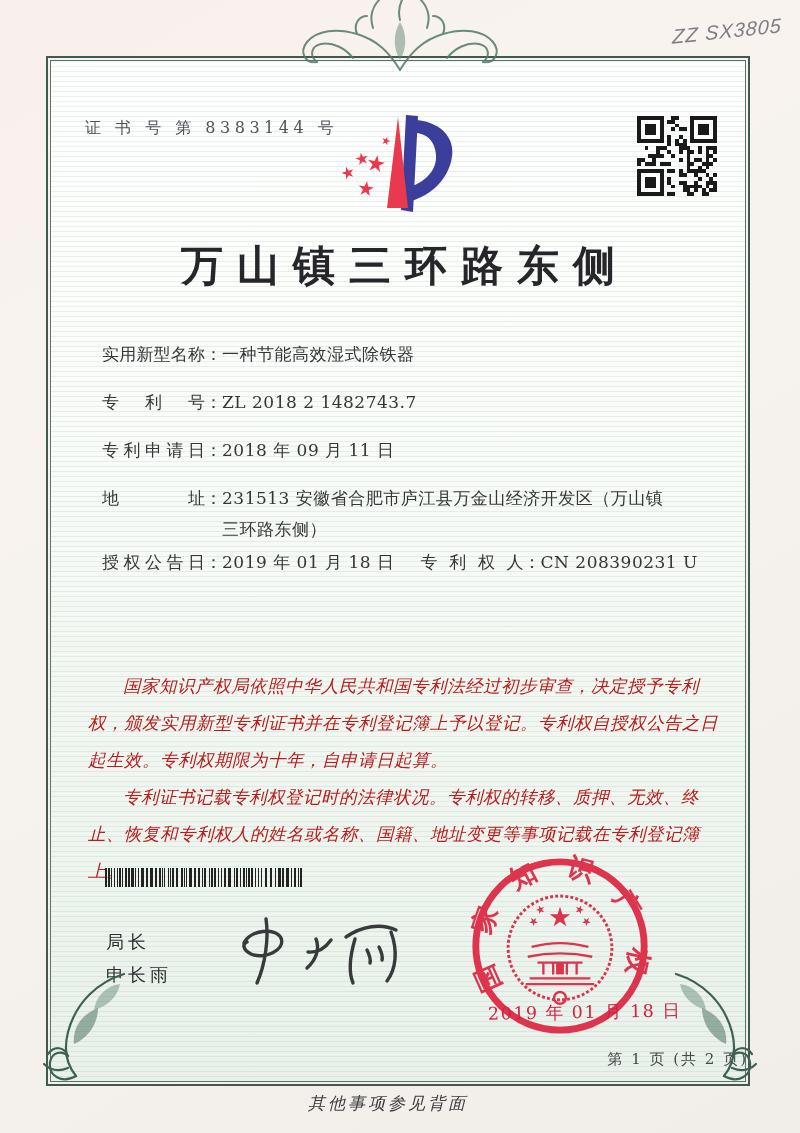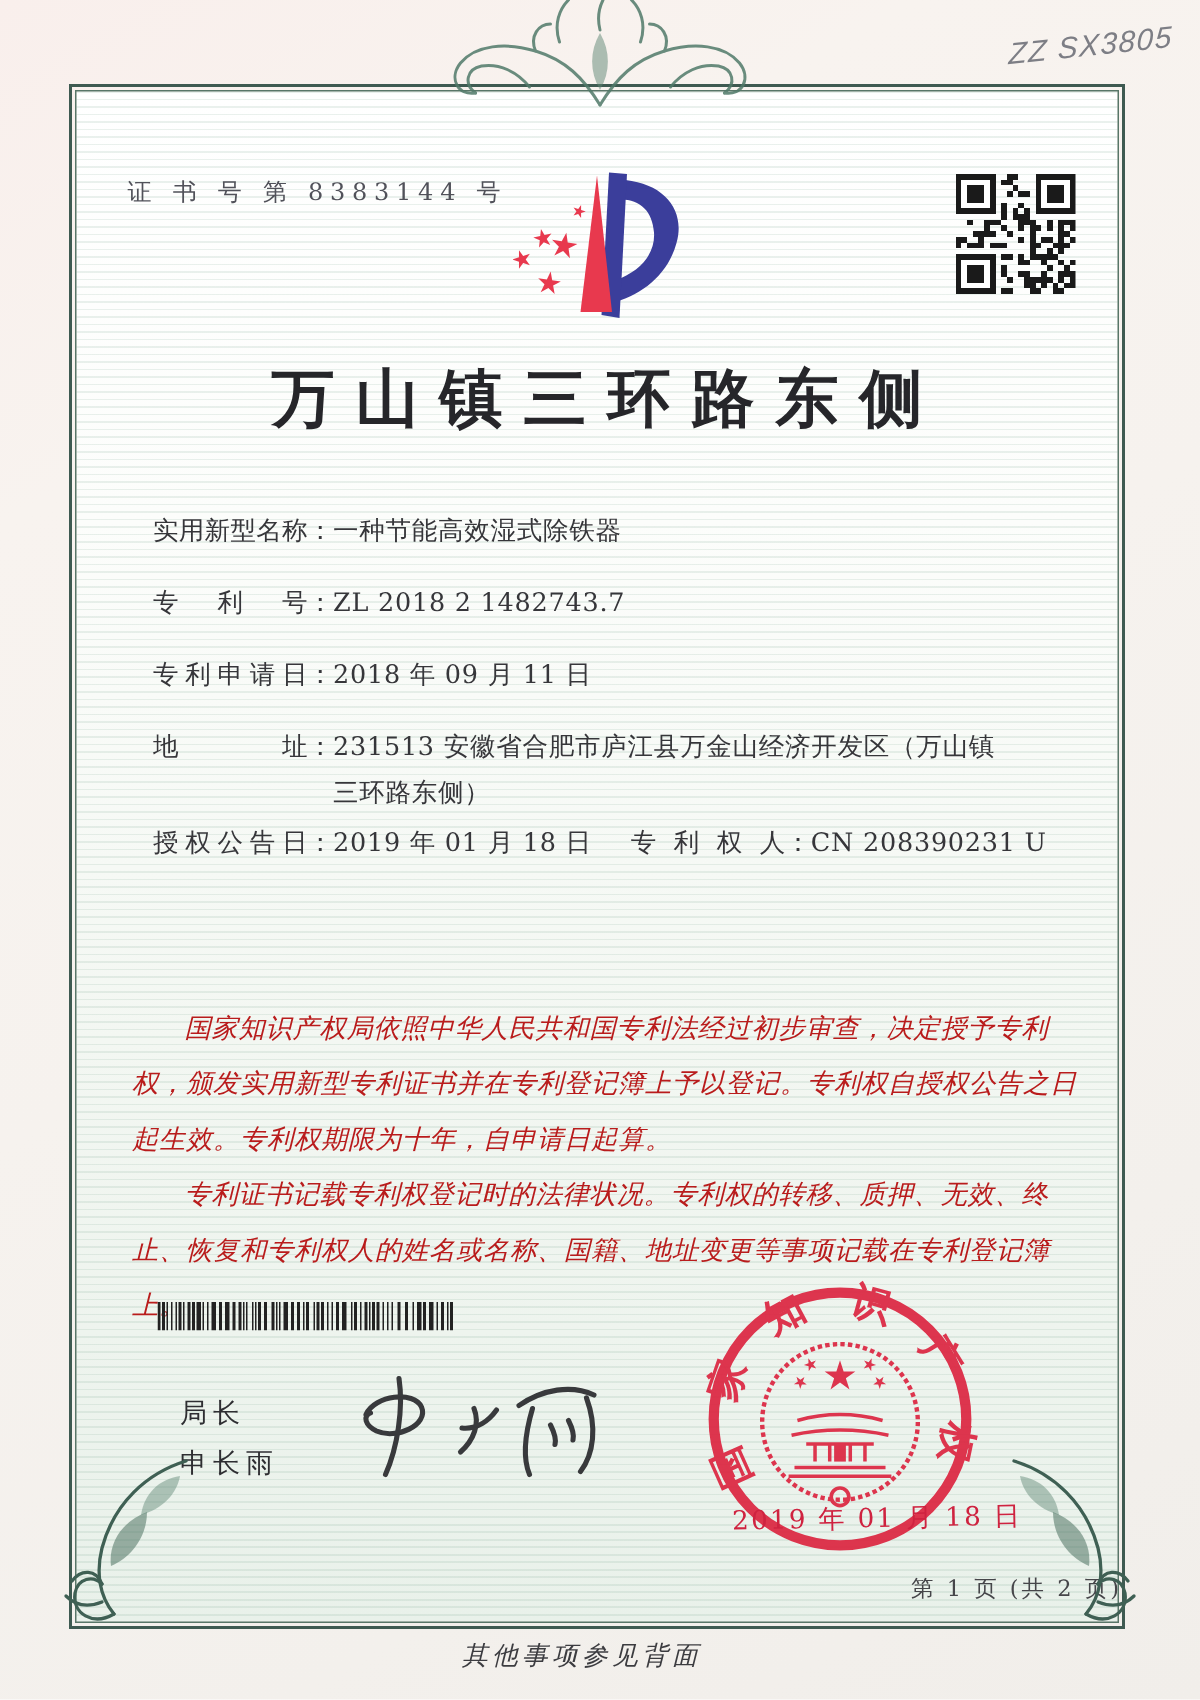--- a/index.html
+++ b/index.html
@@ -40,21 +40,21 @@
   .row.wrap{white-space:normal;margin-bottom:2px;}
   .flabel{display:inline-block;width:103px;text-align:justify;text-align-last:justify;vertical-align:top;}
   .colon{display:inline-block;width:17px;vertical-align:top;}
   .fvalue{display:inline-block;vertical-align:top;letter-spacing:0.5px;}
   .fvalue.addr{width:452px;}
   .grant2{margin-left:26px;}
   .paras{position:absolute;left:40px;top:610px;width:634px;color:#b91c1c;}
   .paras p{margin:0;text-indent:2em;font-size:17.5px;line-height:37px;font-style:italic;letter-spacing:0.5px;}
   .barcode{position:absolute;left:57px;top:810px;width:202px;height:19px;}
   .director{position:absolute;left:58px;top:868px;font-family:"Liberation Sans","DejaVu Sans",sans-serif;
-    font-size:18px;font-weight:500;color:#2e2e32;letter-spacing:4px;line-height:33px;margin-left:14px;}
+    font-size:18px;font-weight:500;color:#2e2e32;letter-spacing:4px;line-height:33px;}
   .signature{position:absolute;left:180px;top:849px;width:185px;height:85px;}
   .seal{position:absolute;left:419px;top:795px;width:186px;height:186px;opacity:0.93;}
   .seal-date{position:absolute;left:440px;top:942px;font-size:17.5px;color:#cf2340;letter-spacing:1.5px;
     transform:rotate(-1deg);font-weight:500;}
   .page-ind{position:absolute;left:0;top:992px;width:100%;text-align:right;font-size:15px;
     color:#46464a;letter-spacing:2px;}
   .back-note{position:absolute;left:0;top:1092px;width:100%;text-align:center;font-size:17px;
     color:#3c3c40;font-style:italic;letter-spacing:3px;transform:translateX(-12px);z-index:2;}
   .hand-code{position:absolute;left:672px;top:20px;font-family:"Liberation Sans","DejaVu Sans",sans-serif;
     font-style:italic;font-size:20px;color:#7d7e85;letter-spacing:1px;

